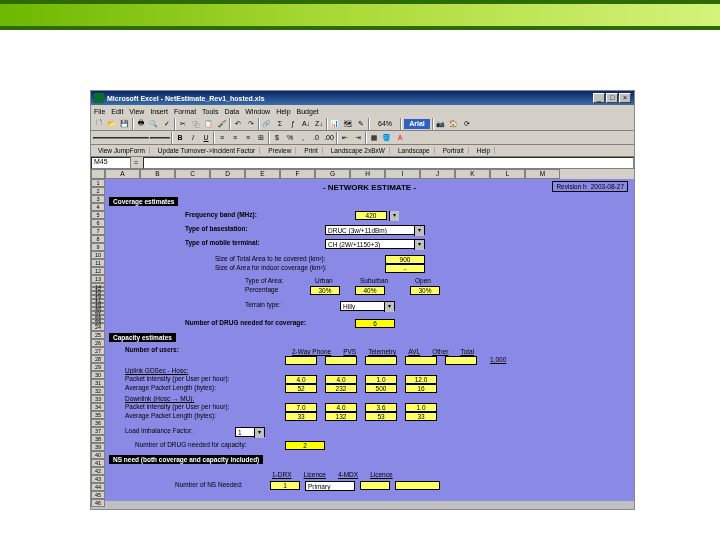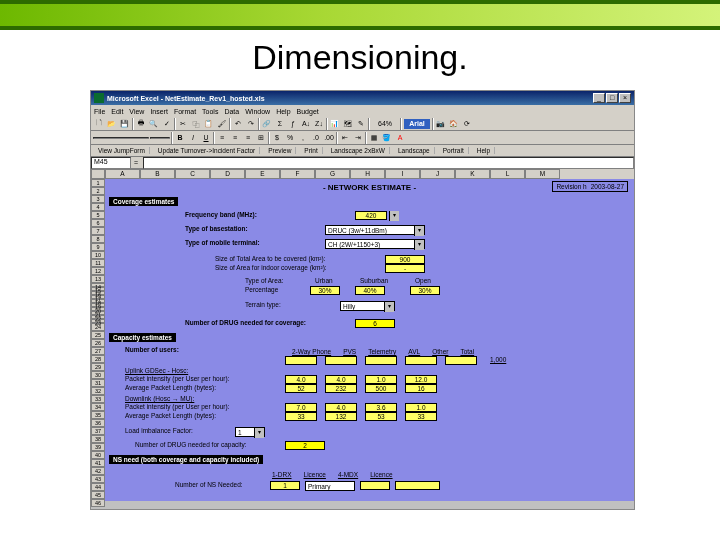--- a/index.html
+++ b/index.html
@@ -45,21 +45,20 @@
   .stab { background: #fff; border: 1px solid #000; padding: 0 6px; font-size: 6.5px; margin-right: -1px; }
   .stab.inactive { background: #d4d0c8; }
   .statusbar { height: 12px; background: #d4d0c8; border-top: 1px solid #fff; display: flex; align-items: center; padding: 0 4px; font-size: 7px; justify-content: space-between; }
   .sright { display:flex; gap:16px; }
 </style>
 </head>
 <body>
 
 <div class="slide">
   <div class="topbar"></div>
-  <h1 class="slide-title">Dimensioning.</h1>
 
   <div class="screenshot">
     <div class="titlebar">
       <span class="titlebar-icon"></span>
       <span class="titlebar-text">Microsoft Excel - NetEstimate_Rev1_hosted.xls</span>
       <div class="win-btns">
         <span class="win-btn">_</span>
         <span class="win-btn">□</span>
         <span class="win-btn">×</span>
       </div>

